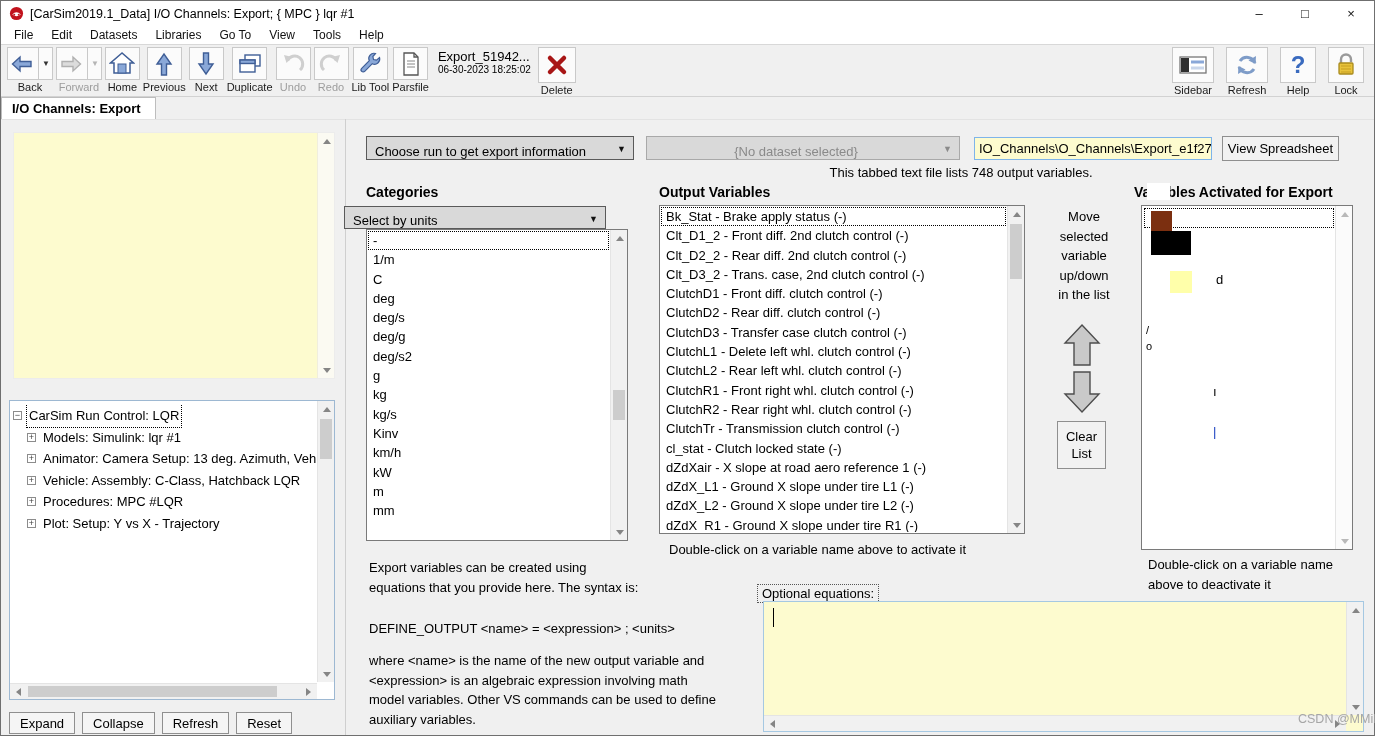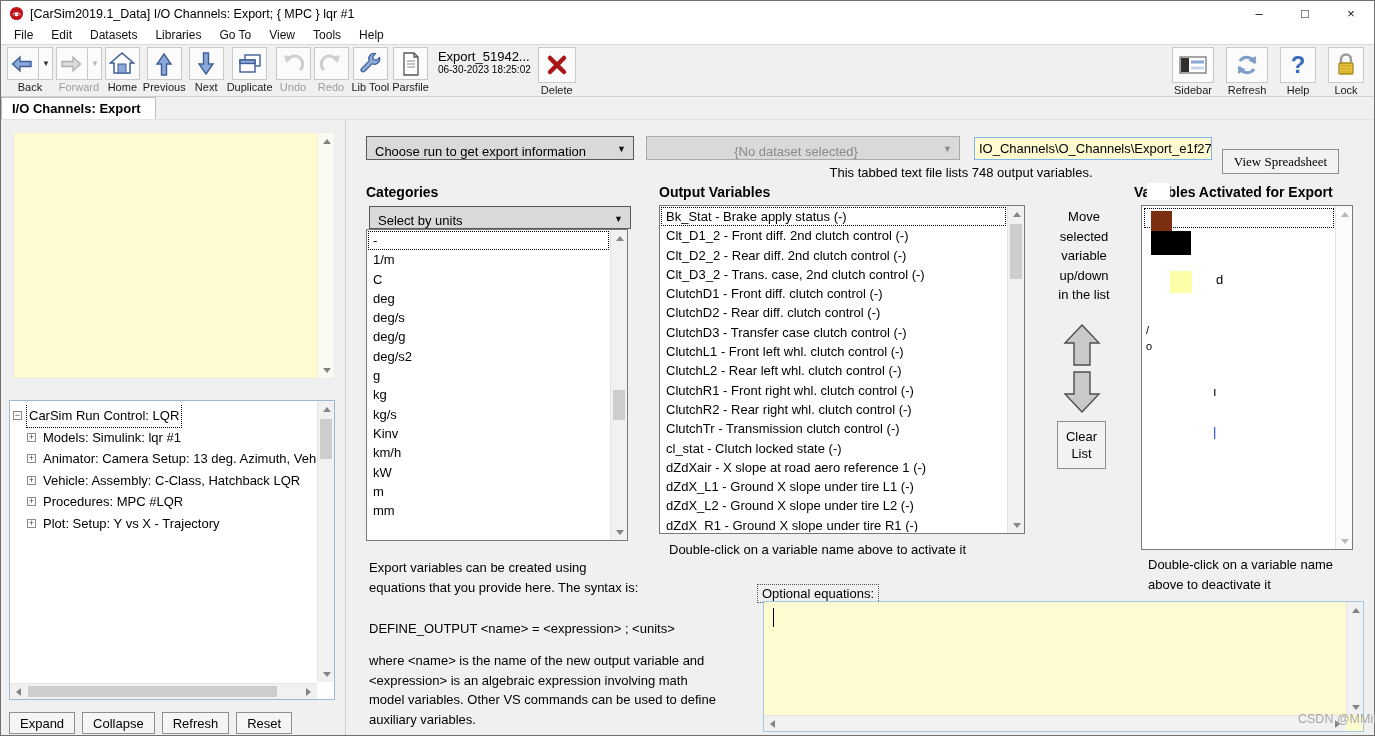--- a/index.html
+++ b/index.html
@@ -72,26 +72,26 @@
   .pm-box { width:9px; height:9px; border:1px solid #8c8c8c; background:#fff; font-size:9px; line-height:7px; text-align:center; margin-right:5px; flex:none; color:#444; }
   .tree-label { padding:0 2px; }
   .tree-row.root .tree-label { outline:1px dotted #000; }
   .left-btns { position:absolute; left:8px; top:711px; display:flex; gap:7px; }
   .left-btns .btn { position:static; height:22px; padding:0 10px; background:#f5f5f5; border:1px solid #8f8f8f; font-size:13px; display:flex; align-items:center; }
 
   
   .run-combo { left:365px; top:135px; width:268px; }
   .dataset-combo { left:645px; top:135px; width:314px; }
   .path-field { position:absolute; left:973px; top:136px; width:238px; height:23px; background:#fdfbcf; border:1px solid #7eb4ea; font-size:13px; display:flex; align-items:center; padding:0 4px; white-space:nowrap; overflow:hidden; }
-  .view-btn { left:1221px; top:148px; width:117px; height:25px;font-family:Liberation Serif, serif; }
+  .view-btn { left:1221px; top:135px; width:117px; height:25px; }
   .file-note { position:absolute; left:700px; top:164px; width:520px; text-align:center; font-size:13px; }
 
   
   .cat-title { left:365px; top:183px; }
-  .units-combo { left:368px; top:205px; width:262px; height:23px; }
+  .units-combo { left:343px; top:205px; width:262px; height:23px; }
   .cat-list { left:365px; top:228px; width:262px; height:312px; }
 
   
   .ov-title { left:658px; top:183px; }
   .ov-list { left:658px; top:204px; width:366px; height:329px; }
   .ov-hint { left:668px; top:541px; width:356px; text-align:left; }
 
   
   .mover-text { position:absolute; left:1038px; top:206px; width:90px; text-align:center; font-size:13px; line-height:19.5px; }
   .arrow-btn { position:absolute; left:1062px; width:38px; height:44px; }
@@ -426,21 +426,21 @@
   <div class="listbox ov-list">
     <div class="list-rows">
 
     <div class="list-row selected">Bk_Stat - Brake apply status (-)</div>
         <div class="list-row">Clt_D1_2 - Front diff. 2nd clutch control (-)</div>
         <div class="list-row">Clt_D2_2 - Rear diff. 2nd clutch control (-)</div>
         <div class="list-row">Clt_D3_2 - Trans. case, 2nd clutch control (-)</div>
         <div class="list-row">ClutchD1 - Front diff. clutch control (-)</div>
         <div class="list-row">ClutchD2 - Rear diff. clutch control (-)</div>
         <div class="list-row">ClutchD3 - Transfer case clutch control (-)</div>
-        <div class="list-row">ClutchL1 - Front left whl. clutch control (-)</div>
+        <div class="list-row">ClutchL1 - Delete left whl. clutch control (-)</div>
         <div class="list-row">ClutchL2 - Rear left whl. clutch control (-)</div>
         <div class="list-row">ClutchR1 - Front right whl. clutch control (-)</div>
         <div class="list-row">ClutchR2 - Rear right whl. clutch control (-)</div>
         <div class="list-row">ClutchTr - Transmission clutch control (-)</div>
         <div class="list-row">cl_stat - Clutch locked state (-)</div>
         <div class="list-row">dZdXair - X slope at road aero reference 1 (-)</div>
         <div class="list-row">dZdX_L1 - Ground X slope under tire L1 (-)</div>
         <div class="list-row">dZdX_L2 - Ground X slope under tire L2 (-)</div>
         <div class="list-row">dZdX_R1 - Ground X slope under tire R1 (-)</div>
       </div>

